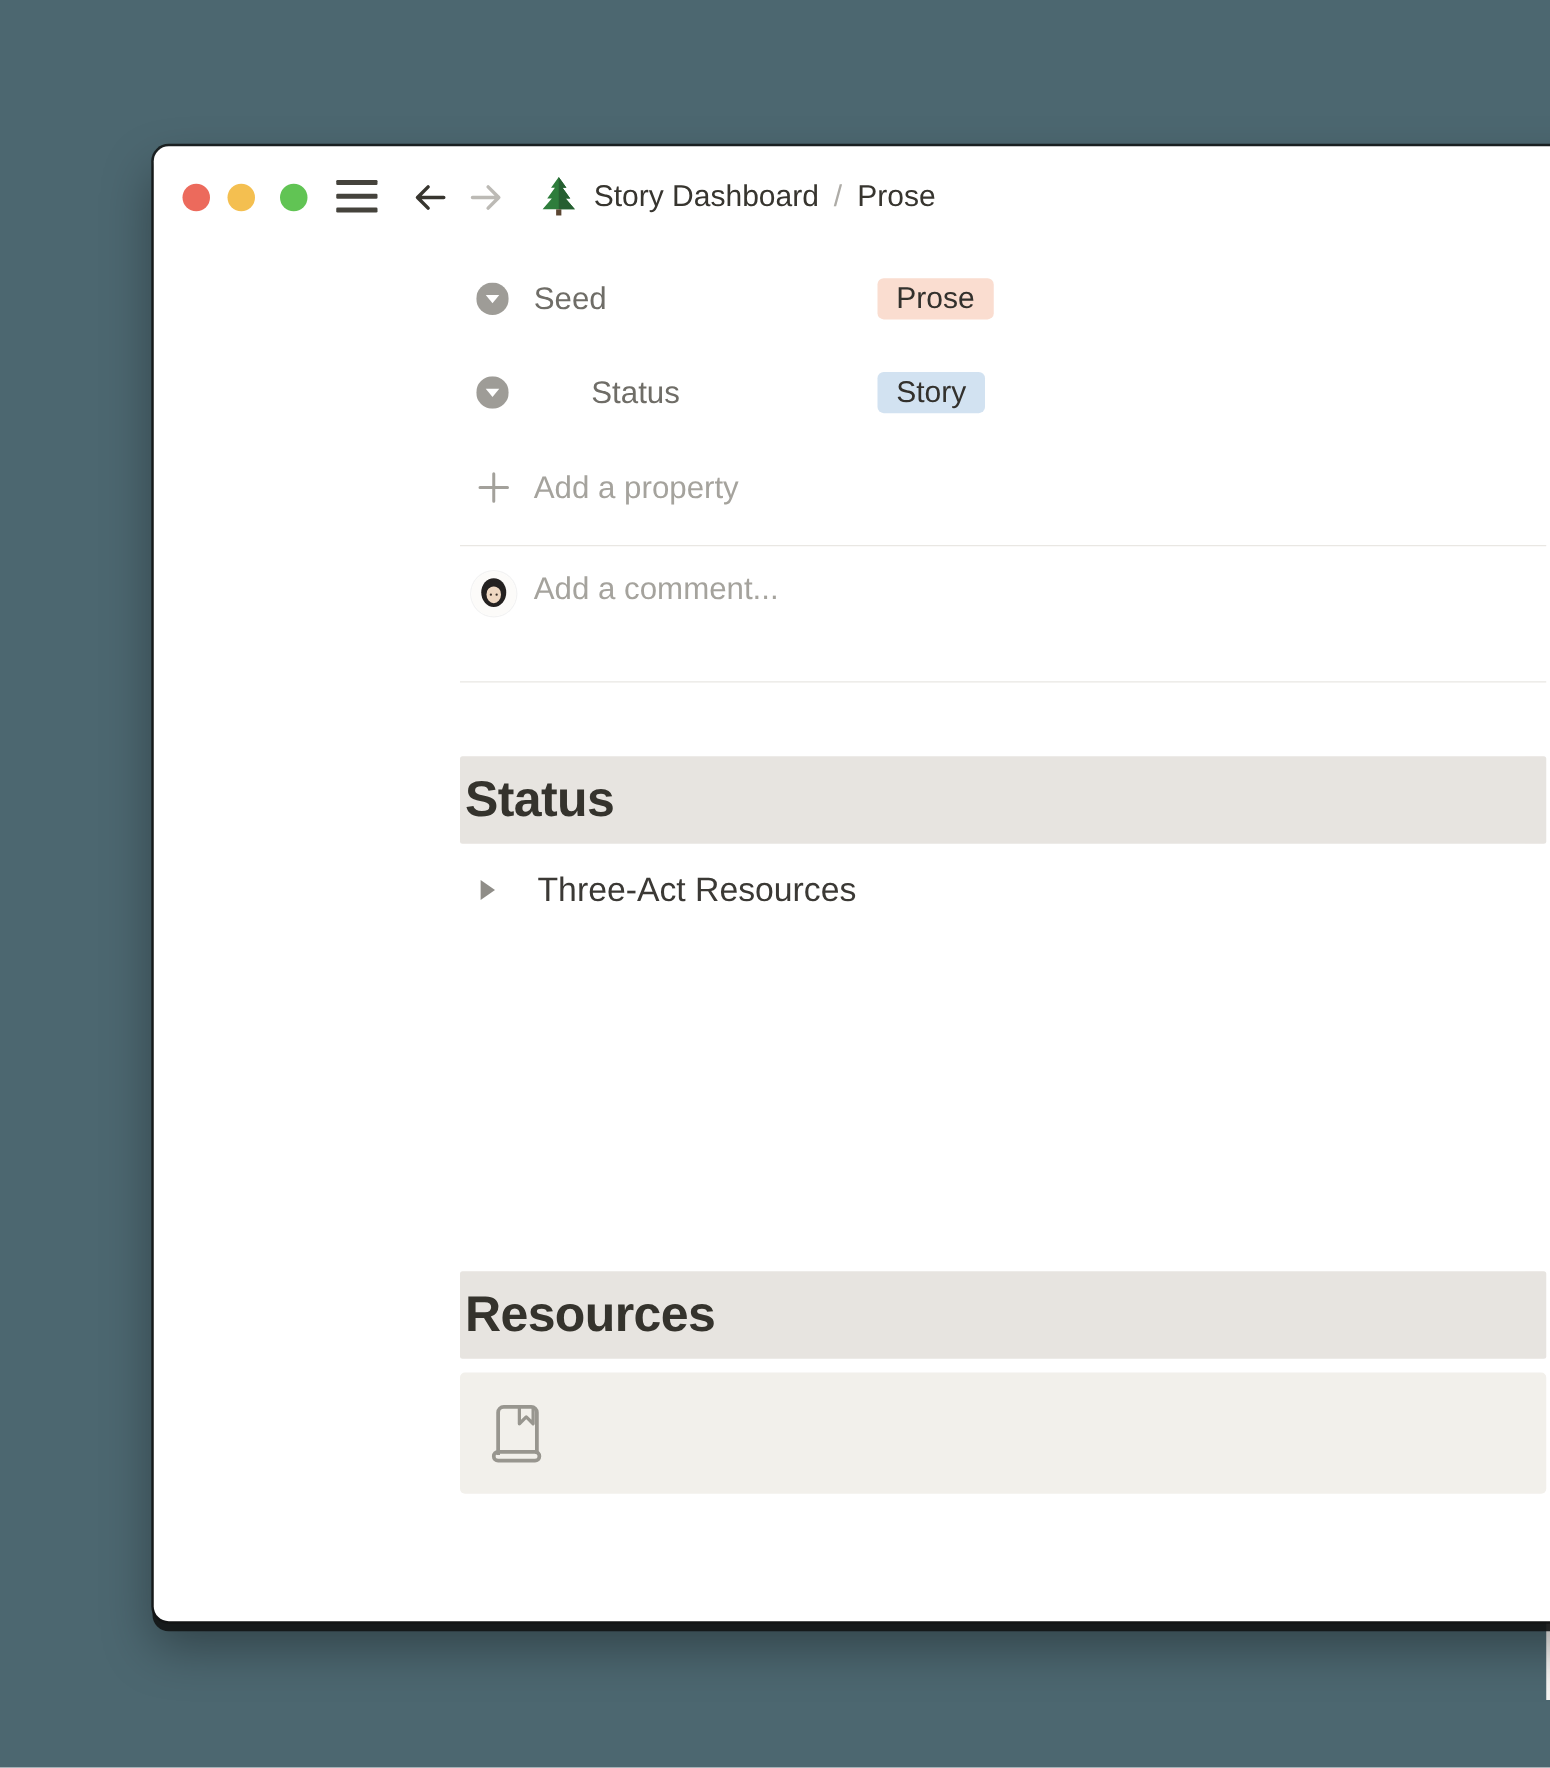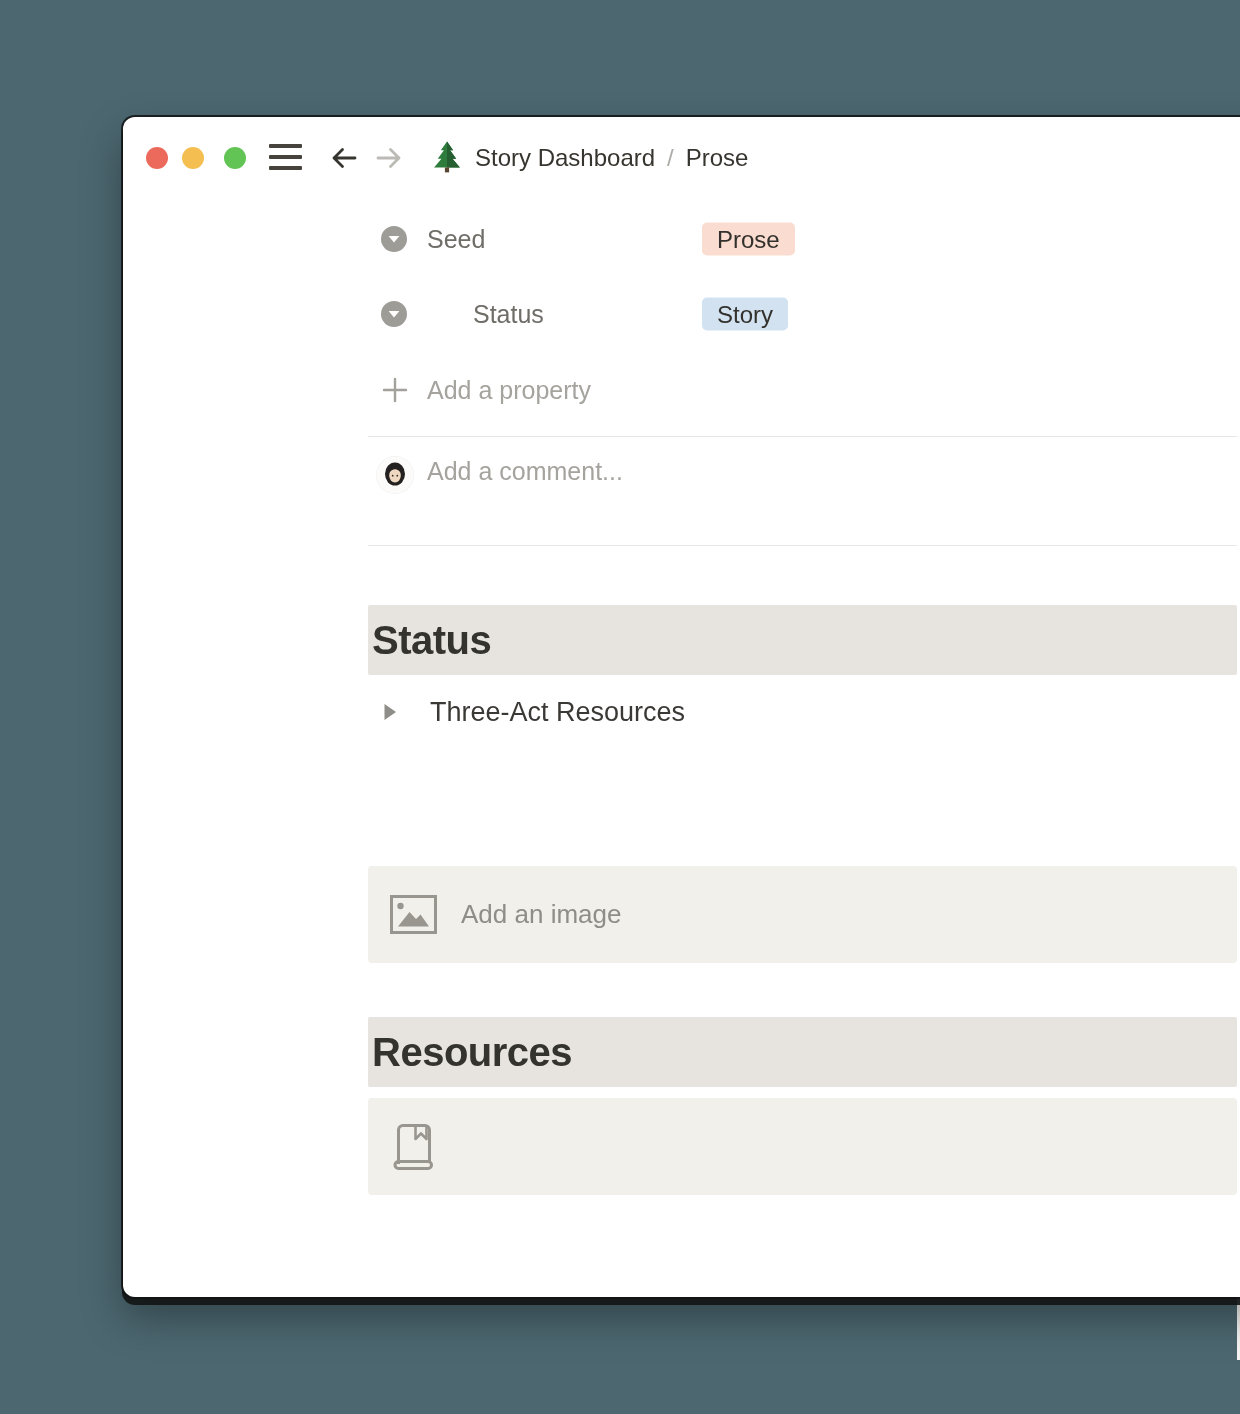--- a/index.html
+++ b/index.html
@@ -186,28 +186,20 @@
     <div class="band story">
       <h2>Status</h2>
     </div>
     <div class="toggle-row">
       <svg class="toggle-tri" viewBox="0 0 14 18">
         <polygon points="1.5,1 1.5,17 13,9" fill="#8F8D88"></polygon>
       </svg>
       <span class="toggle-label">Three-Act Resources</span>
     </div>
 
-    <div class="placeholder-block image">
-      <svg class="ph-icon img" viewBox="0 0 47 39">
-        <rect x="1.5" y="1.5" width="44" height="36" fill="none" stroke="#98968F" stroke-width="3"></rect>
-        <circle cx="10.5" cy="11" r="3.2" fill="#98968F"></circle>
-        <polygon points="8,31.5 19.5,17 26,24 30.5,19.5 39,31.5" fill="#98968F"></polygon>
-      </svg>
-      <span class="ph-label">Add an image</span>
-    </div>
 
     <div class="band resources">
       <h2>Resources</h2>
     </div>
     <div class="placeholder-block bookmark">
       <svg class="ph-icon book" viewBox="0 0 42 48">
         <path d="M5.5 41 V7 a4.5 4.5 0 0 1 4.5 -4.5 h22 a4.5 4.5 0 0 1 4.5 4.5 v33" fill="none" stroke="#98968F" stroke-width="3"></path>
         <rect x="2" y="38.5" width="36.5" height="7" rx="3.5" fill="none" stroke="#98968F" stroke-width="3"></rect>
         <path d="M22.5 2.5 v13.5 l5.5 -5.5 l5.5 5.5 v-13.5" fill="none" stroke="#98968F" stroke-width="2.6" stroke-linejoin="round"></path>
       </svg>

